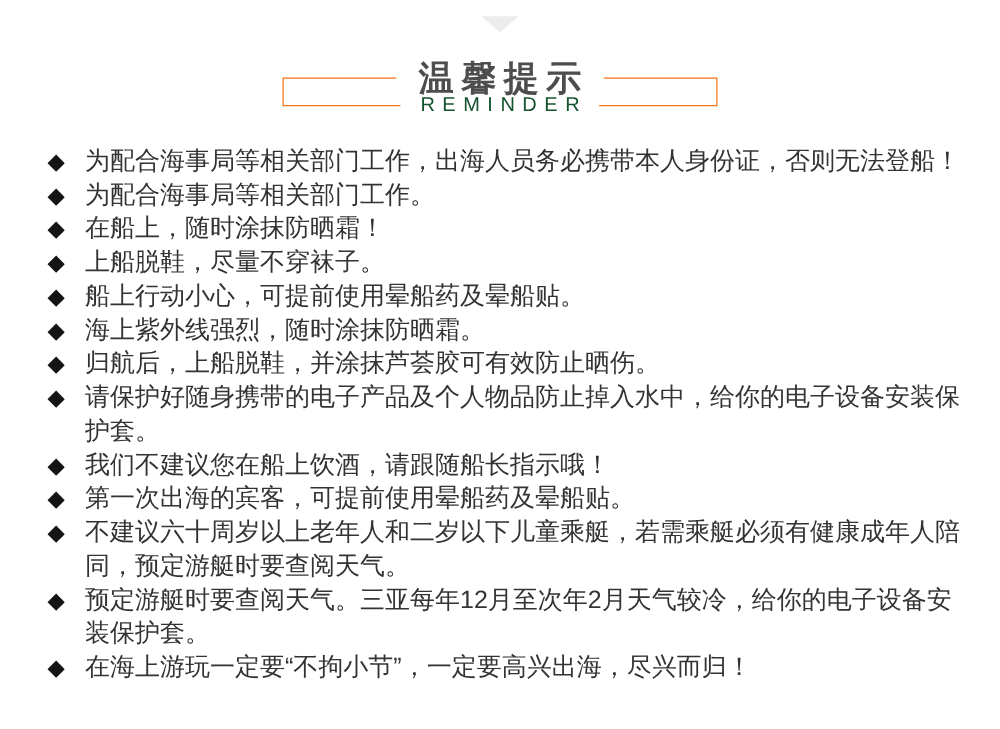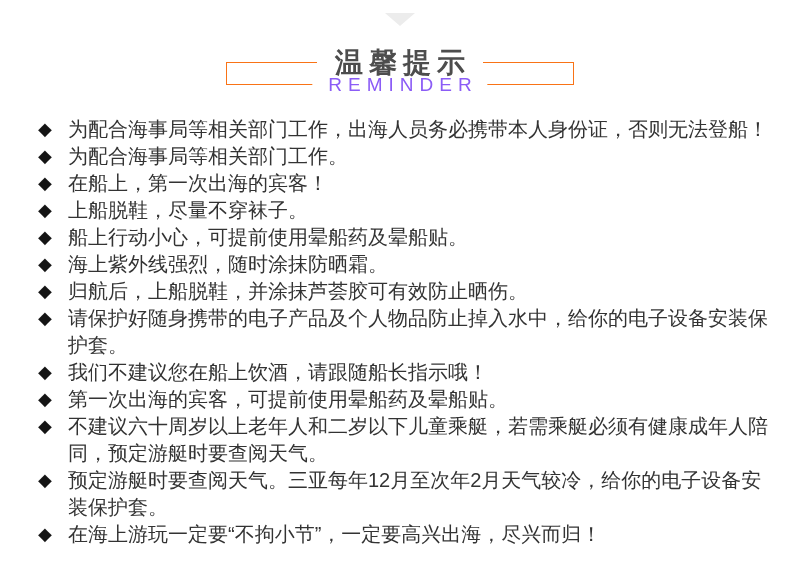--- a/index.html
+++ b/index.html
@@ -48,22 +48,22 @@
     white-space: nowrap;
     line-height: 30px;
   }
   .subtitle {
     position: absolute;
     left: 50%;
     bottom: 0;
     transform: translate(-50%, 50%);
     background: #ffffff;
     padding: 0 10px;
-    font-size: 19px;
-    color: #8b5cf6;
+    font-size: 16px;
+    color: #14532d;
     letter-spacing: 6px;
     text-indent: 6px;
     white-space: nowrap;
     line-height: 15px;
   }
   .reminder-list {
     list-style: none;
     margin: 0;
     padding: 31px 28px 0 38px;
   }
@@ -101,21 +101,21 @@
     <li class="reminder-item">
         <span class="bullet">◆</span>
         <span class="reminder-text">为配合海事局等相关部门工作，出海人员务必携带本人身份证，否则无法登船！</span>
       </li>
       <li class="reminder-item">
         <span class="bullet">◆</span>
         <span class="reminder-text">为配合海事局等相关部门工作。</span>
       </li>
       <li class="reminder-item">
         <span class="bullet">◆</span>
-        <span class="reminder-text">在船上，第一次出海的宾客！</span>
+        <span class="reminder-text">在船上，随时涂抹防晒霜！</span>
       </li>
       <li class="reminder-item">
         <span class="bullet">◆</span>
         <span class="reminder-text">上船脱鞋，尽量不穿袜子。</span>
       </li>
       <li class="reminder-item">
         <span class="bullet">◆</span>
         <span class="reminder-text">船上行动小心，可提前使用晕船药及晕船贴。</span>
       </li>
       <li class="reminder-item">

